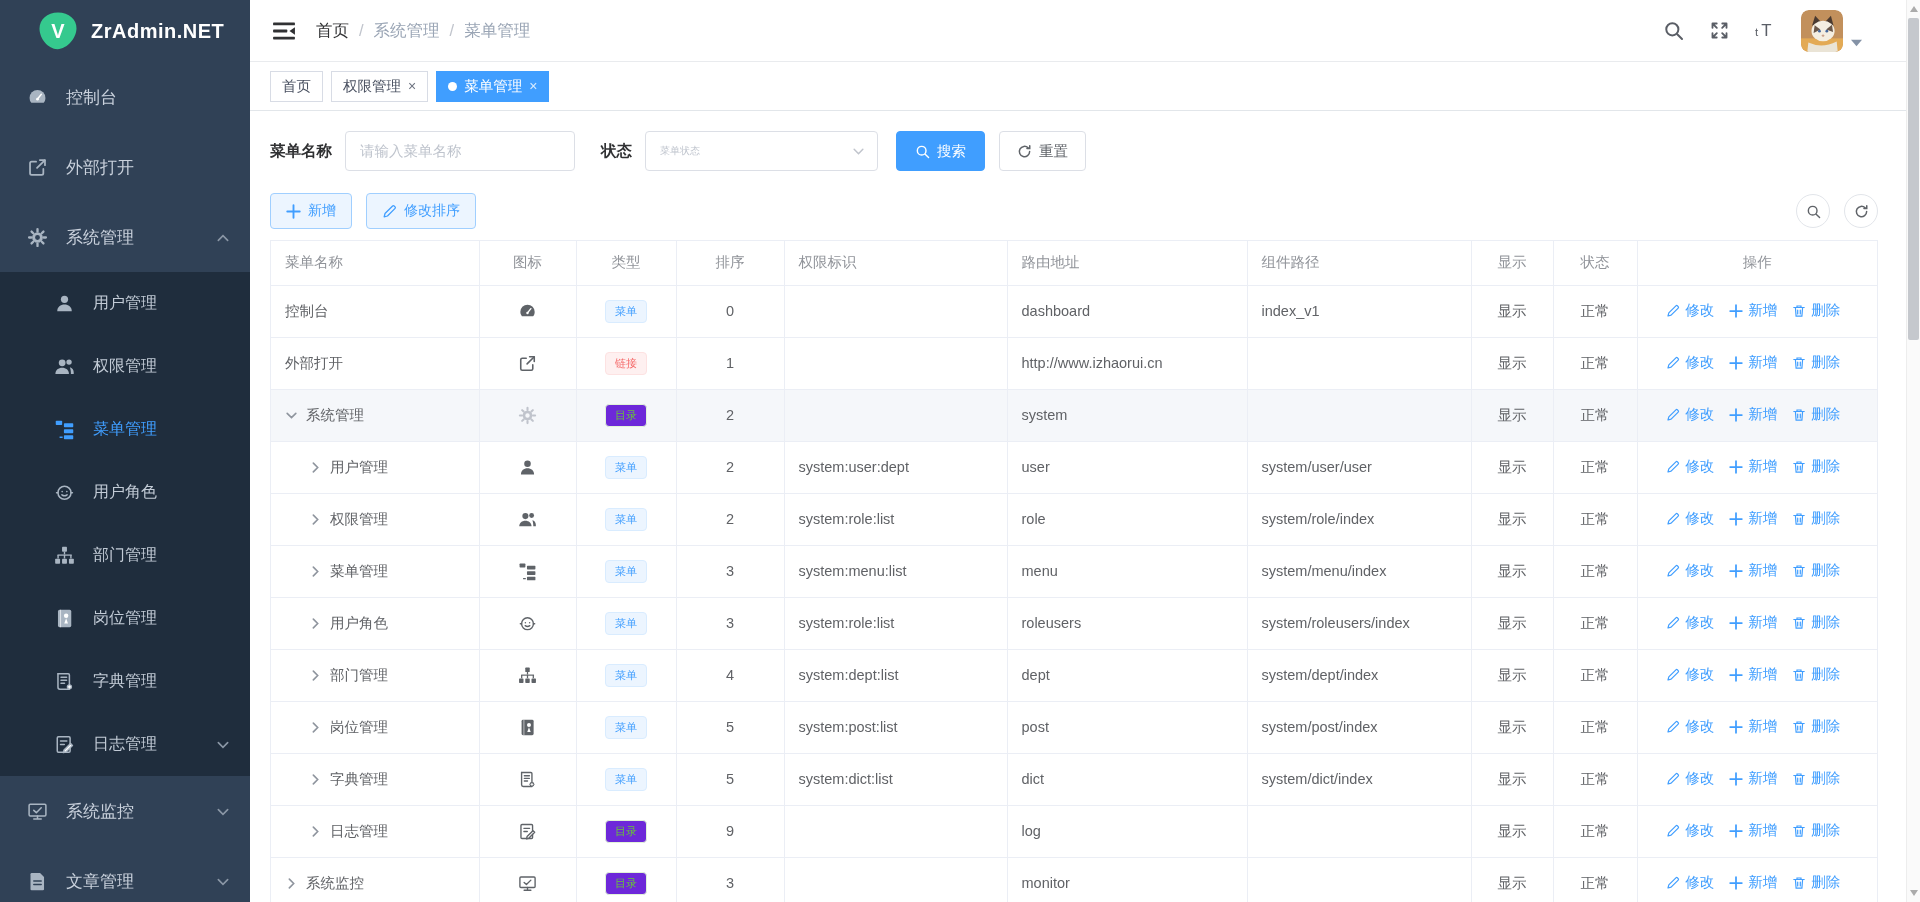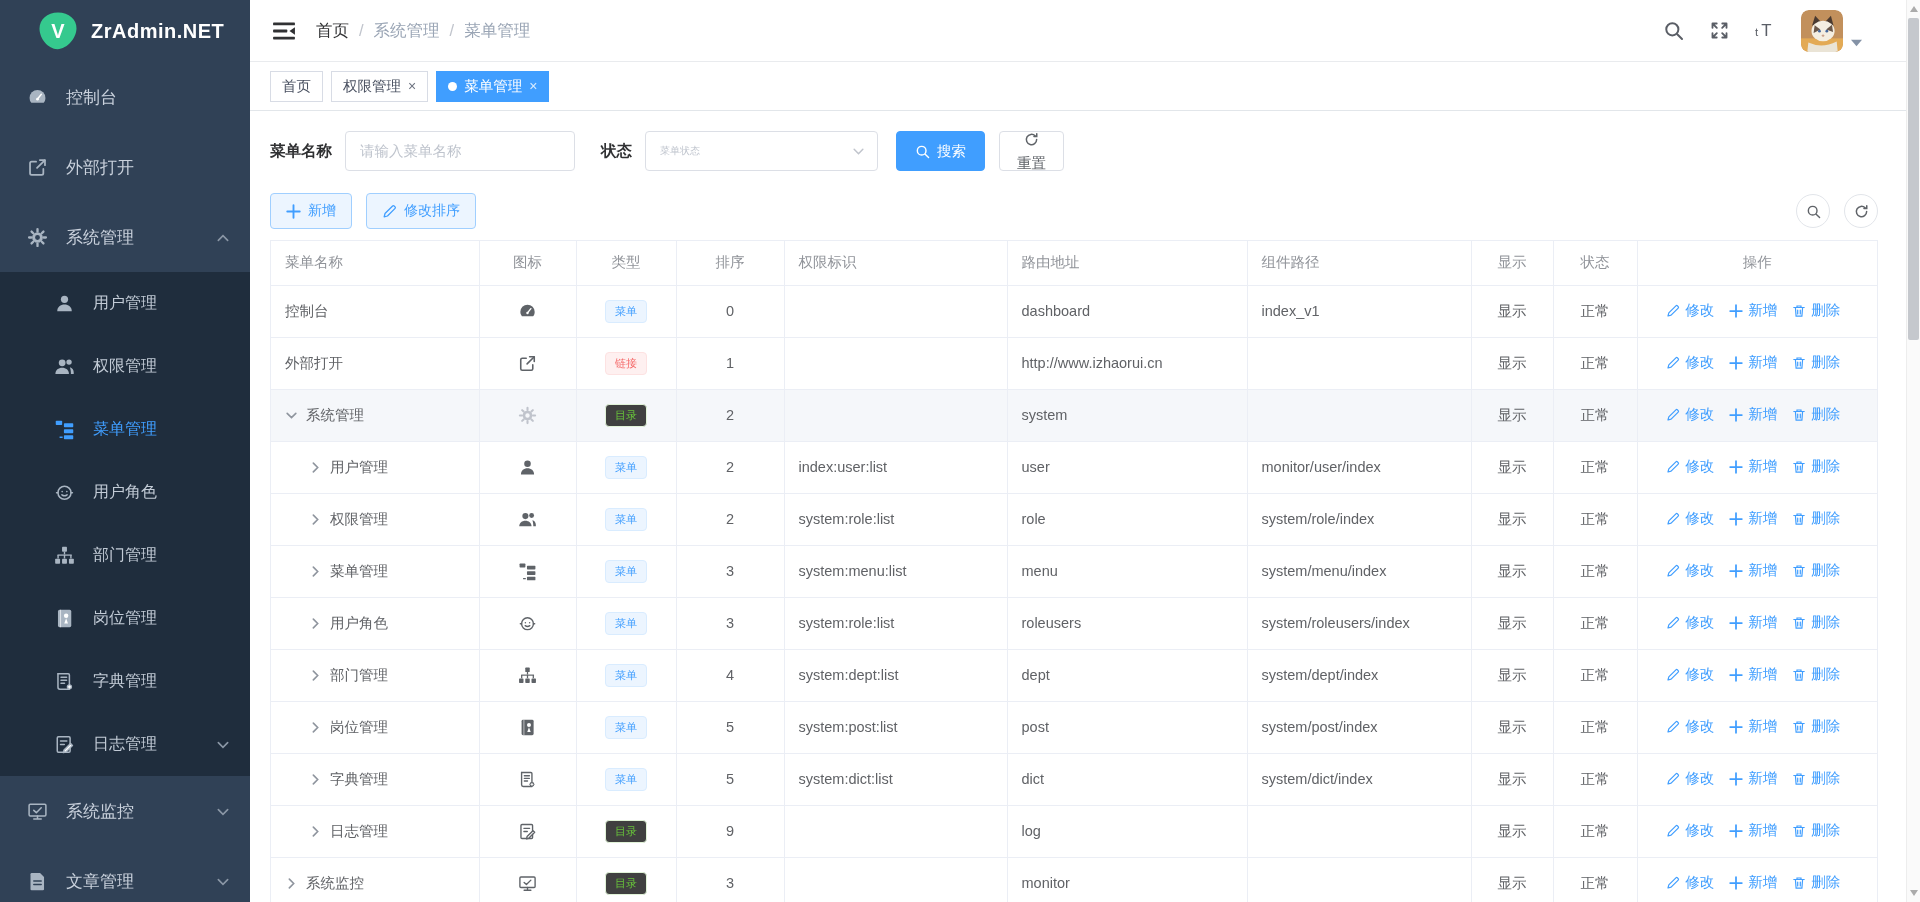--- a/index.html
+++ b/index.html
@@ -51,21 +51,21 @@
   .filter-row { display:flex; align-items:center; margin-bottom:22px; }
   .f-label { font-size:15.5px; font-weight:bold; color:#303133; white-space:nowrap; }
   .inp { width:230px; height:40px; border:1px solid #dcdfe6; border-radius:4px; margin-left:13px; padding:0 14px; font-size:14.5px; color:#8b5cf6; font-family:inherit; outline:none; }
   .inp::placeholder { color:#bfc4cd; }
   .sel { width:233px; height:40px; border:1px solid #dcdfe6; border-radius:4px; margin-left:13px; padding:0 12px 0 14px; font-size:10px; color:#bfc4cd; display:flex; align-items:center; justify-content:space-between; cursor:pointer; background:#fff; }
   .sel-chev { width:13px; height:13px; color:#c0c4cc; }
   .sel-chev svg { width:100%; height:100%; display:block; }
   .f-gap { width:26px; }
   .btn { height:40px; border-radius:4px; display:inline-flex; align-items:center; gap:7px; font-size:14.5px; cursor:pointer; font-family:inherit; }
   .btn-primary { background:#409eff; border:1px solid #409eff; color:#fff; padding:0 18px; margin-left:18px; }
-  .btn-default { background:#fff; border:1px solid #dcdfe6; color:#5f6368; padding:0 17px; margin-left:14px;flex-direction:column; }
+  .btn-default { background:#fff; border:1px solid #dcdfe6; color:#5f6368; padding:0 17px; margin-left:14px; }
   .btn-ico { width:15px; height:15px; }
   .btn-ico svg { width:100%; height:100%; display:block; }
 
   .toolbar-row { display:flex; align-items:center; margin-bottom:11px; }
   .btn-plain { height:36px; background:#ecf5ff; border:1px solid #a0cfff; color:#409eff; padding:0 15px; font-size:14px; }
   .btn-plain + .btn-plain { margin-left:14px; }
   .mini-btns { margin-left:auto; display:flex; gap:14px; }
   .mini { width:34px; height:34px; border-radius:50%; border:1px solid #e2e5ea; background:#fff; color:#5f6368; display:flex; align-items:center; justify-content:center; cursor:pointer; }
   .mini .btn-ico { width:15px; height:15px; }
 
@@ -80,21 +80,21 @@
   tr.hl td { background:#f5f7fa; }
   .name-cell { display:flex; align-items:center; height:51px; }
   .indent-1 { width:24px; flex-shrink:0; }
   .tree-arrow { width:13px; height:13px; color:#8f959e; margin-right:8px; flex-shrink:0; cursor:pointer; }
   .tree-arrow svg { width:100%; height:100%; display:block; }
   .cell-ico { width:19px; height:19px; color:#5f6368; display:inline-block; vertical-align:middle; }
   .cell-ico.lite { color:#c0c4cc; }
   .tag { display:inline-block; padding:5px 9px; border-radius:4px; font-size:11px; line-height:1; }
   .tag-blue  { color:#409eff; background:#ecf5ff; border:1px solid #d9ecff; }
   .tag-red   { color:#f56c6c; background:#fef0f0; border:1px solid #fde2e2; }
-  .tag-green { color:#67c23a; background:#404040; border:1px solid #e1f3d8; }
+  .tag-green { color:#67c23a; background:#6d28d9; border:1px solid #e1f3d8; }
   .ops a { color:#409eff; display:inline-flex; align-items:center; gap:5px; margin-right:15px; cursor:pointer; text-decoration:none; }
   .ops a:last-child { margin-right:8px; }
   .op-ico { width:14px; height:14px; }
   .op-ico svg { width:100%; height:100%; display:block; }
 
   
   .page-scrollbar { position:absolute; top:0; right:0; width:14px; height:902px; background:#fafafa; border-left:1px solid #ededed; z-index:60; }
   .sb-btn { position:absolute; left:0; width:100%; height:16px; }
   .sb-btn.up { top:1px; } .sb-btn.down { bottom:1px; }
   .sb-btn::after { content:""; position:absolute; left:3px; border-left:4px solid transparent; border-right:4px solid transparent; }
@@ -619,23 +619,23 @@
                     </span>
                     <span>用户管理</span>
                   </span>
                 </td>
                 <td class="c"><span class="ico cell-ico"><svg viewBox="0 0 18 18" fill="currentColor">
                       <circle cx="9" cy="5.4" r="3.1"></circle>
                       <path d="M2.8 15.4c0-3.4 2.8-5.6 6.2-5.6s6.2 2.2 6.2 5.6v.3H2.8z"></path>
                     </svg></span></td>
                 <td class="c"><span class="tag tag-blue">菜单</span></td>
                 <td class="c">2</td>
-                <td>index:user:list</td>
+                <td>system:user:dept</td>
                 <td>user</td>
-                <td>monitor/user/index</td>
+                <td>system/user/user</td>
                 <td class="c">显示</td>
                 <td class="c">正常</td>
                 <td class="ops c"><a>
                     <span class="ico op-ico">
                       <svg viewBox="0 0 14 14" fill="none" stroke="currentColor" stroke-width="1.2" stroke-linejoin="round">
                         <path d="M2 12l.8-3.1L9.9 1.8a1 1 0 0 1 1.4 0l.9.9a1 1 0 0 1 0 1.4L5.1 11.2 2 12z"></path>
                       </svg>
                     </span>
                     <span>修改</span>
                   </a><a>

